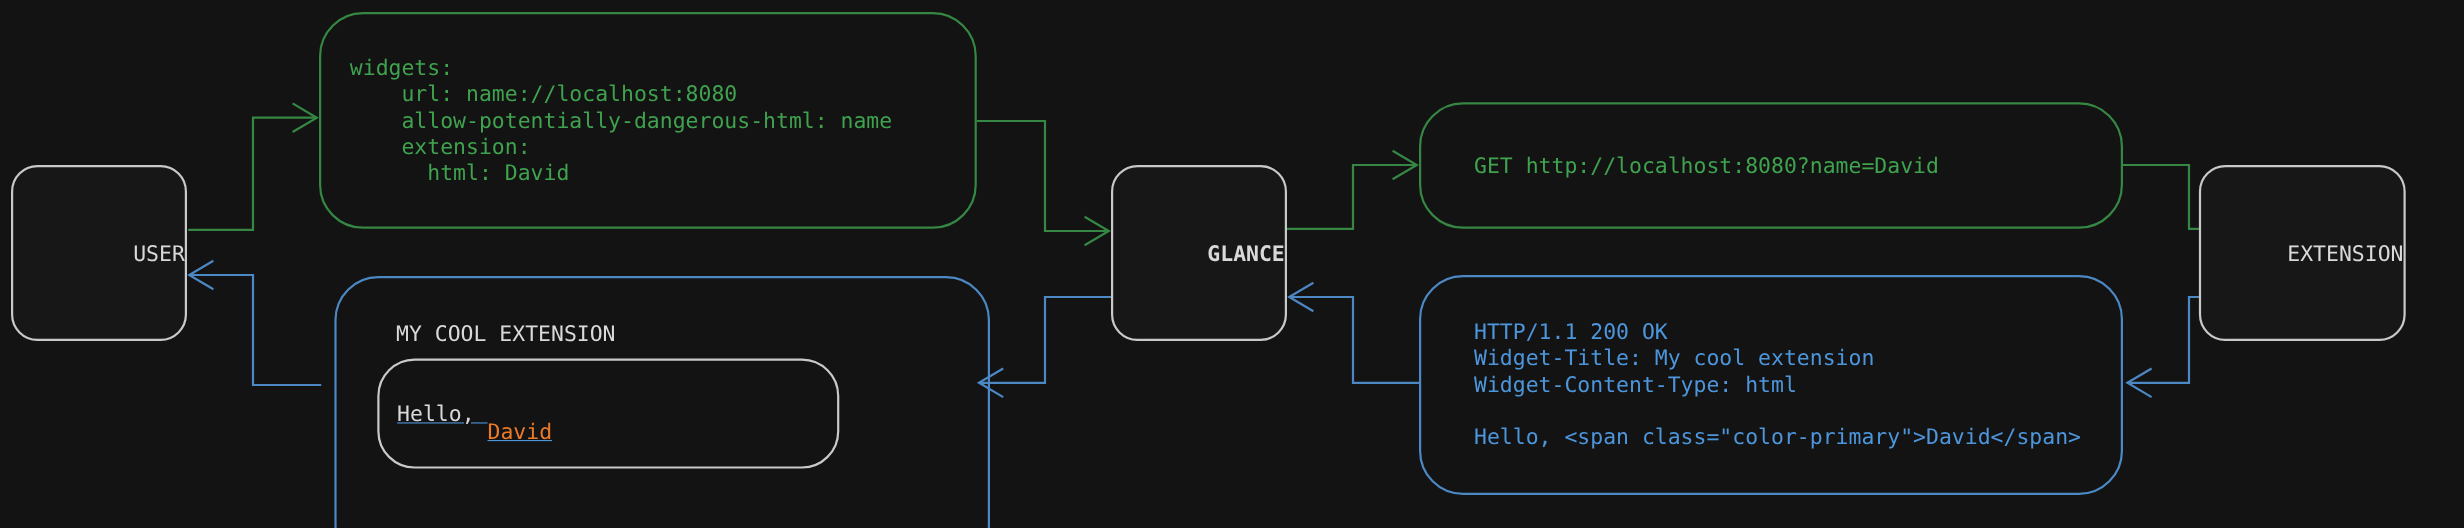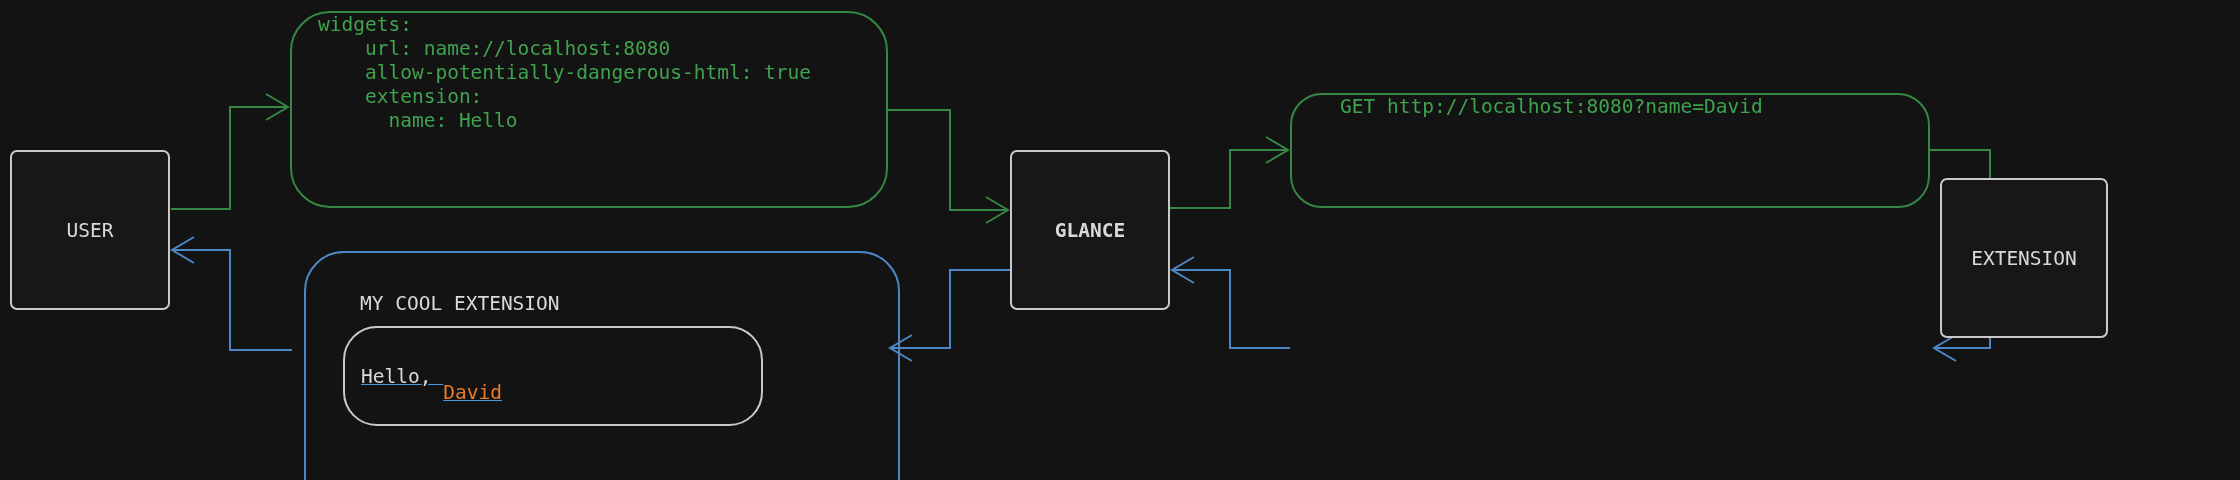--- a/index.html
+++ b/index.html
@@ -19,49 +19,50 @@
   svg.arrows path { fill: none; stroke-width: 2; }
   svg.arrows path.green { stroke: var(--green-border, #358743); }
   svg.arrows path.blue  { stroke: var(--blue-border, #4C88C4); }
 
   .node {
     position: absolute;
     top: 150px;
     height: 160px;
     box-sizing: border-box;
     border: 2px solid var(--neutral-border, #C9C9C9);
-    border-radius: 7px;
+    border-radius: 24px;
     background: #171717;
     display: flex;
     align-items: center;
-    justify-content: center;
+    justify-content: flex-end;
     color: var(--neutral-text, #D9D9D9);
     font-size: 19.5px;
   }
   .node-user      { left: 10px;   width: 160px; }
   .node-glance    { left: 1010px; width: 160px; font-weight: bold; }
-  .node-extension { left: 1940px; width: 168px; margin-top: 28px; }
+  .node-extension { left: 1999px; width: 188px; }
 
   .code-box {
     position: absolute;
     box-sizing: border-box;
     border: 2px solid;
     border-radius: 40px;
   }
   .code-box.green { border-color: var(--green-border, #358743); color: var(--green, #3FA24E); }
   .code-box.blue  { border-color: var(--blue-border, #4C88C4);  color: var(--blue, #4D96DC); }
 
   .box-config   { left: 290px;  top: 11px;  width: 598px; height: 197px; padding-left: 26px; }
-  .box-request  { left: 1290px; top: 93px;  width: 640px; height: 115px; padding-left: 48px; border-radius: 32px; }
+  .box-request  { left: 1290px; top: 93px;  width: 640px; height: 115px; padding-left: 48px; }
   .box-response { left: 1290px; top: 250px; width: 640px; height: 200px; padding-left: 48px; }
   .box-widget   { left: 304px;  top: 251px; width: 596px; height: 266px; }
 
   .code-lines {
     display: flex;
     flex-direction: column;
+    justify-content: center;
     height: 100%;
   }
   .code-line {
     white-space: pre;
     font-size: 19.5px;
     line-height: 24px;
     min-height: 24px;
   }
 
   .widget-title {
@@ -131,32 +132,41 @@
     <span>GLANCE</span>
   </div>
   <div class="node node-extension">
     <span>EXTENSION</span>
   </div>
 
   <div class="code-box green box-config">
     <div class="code-lines">
       <div class="code-line">widgets:</div>
       <div class="code-line">    url: name://localhost:8080</div>
-      <div class="code-line">    allow-potentially-dangerous-html: true</div>
+      <div class="code-line">    allow-potentially-dangerous-html: name</div>
       <div class="code-line">    extension:</div>
-      <div class="code-line">      name: Hello</div>
+      <div class="code-line">      html: David</div>
     </div>
   </div>
 
   <div class="code-box green box-request">
     <div class="code-lines">
       <div class="code-line">GET http://localhost:8080?name=David</div>
     </div>
   </div>
 
+  <div class="code-box blue box-response">
+    <div class="code-lines">
+      <div class="code-line">HTTP/1.1 200 OK</div>
+      <div class="code-line">Widget-Title: My cool extension</div>
+      <div class="code-line">Widget-Content-Type: html</div>
+      <div class="code-line"></div>
+      <div class="code-line">Hello, &lt;span class="color-primary"&gt;David&lt;/span&gt;</div>
+    </div>
+  </div>
 
   <div class="code-box blue box-widget">
     <div class="widget-title">MY COOL EXTENSION</div>
     <div class="widget-inner">
       <span class="greeting-prefix">Hello, </span><span class="greeting-name">David</span>
     </div>
   </div>
 
 </div>
 

